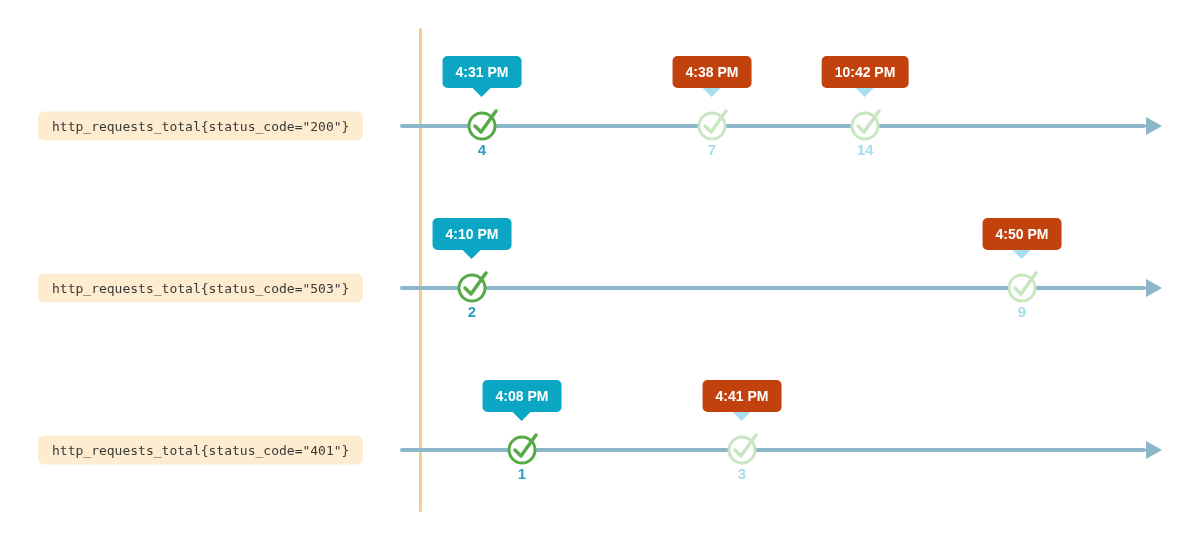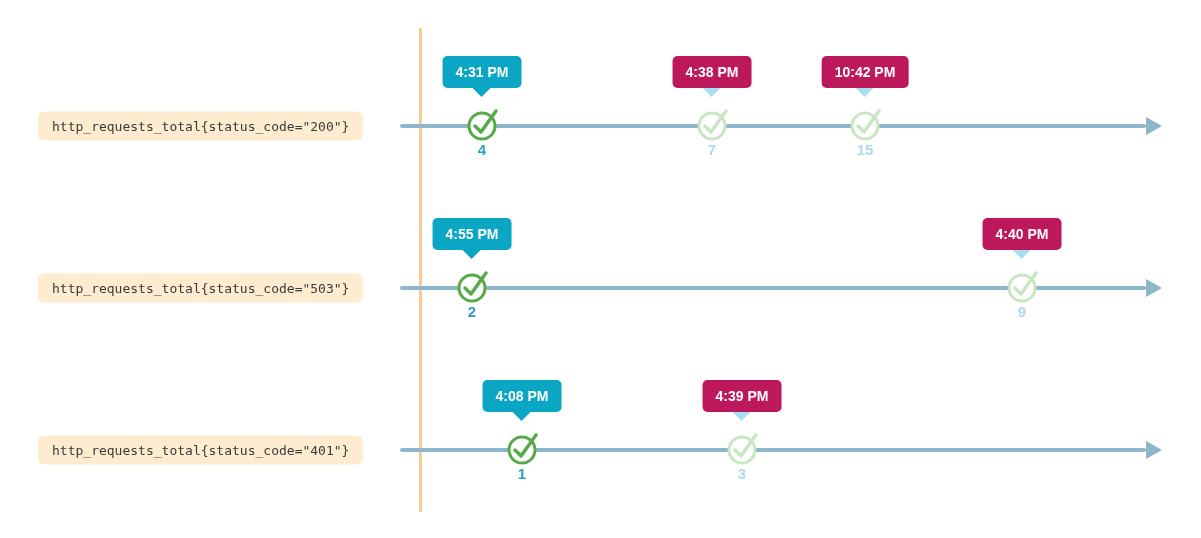--- a/index.html
+++ b/index.html
@@ -113,21 +113,21 @@
     content: "";
     position: absolute;
     top: 100%;
     left: 50%;
     transform: translateX(-50%);
     border: 9px solid transparent;
     border-bottom: none;
   }
   .event.active .tooltip { background: #0ba6c4; }
   .event.active .tooltip::after { border-top-color: #0ba6c4; }
-  .event.faded .tooltip { background: #be185d; }
+  .event.faded .tooltip { background: #c2410c; }
   .event.faded .tooltip::after { border-top-color: #a8dff0; }
 
   .value {
     position: absolute;
     top: 15px;
     left: 0;
     transform: translateX(-50%);
     font-size: 15px;
     font-weight: bold;
   }
@@ -176,46 +176,46 @@
     <div class="event faded" style="left:865px">
       <div class="tooltip">
         <span>10:42 PM</span>
       </div>
       <div class="check-wrap">
         <svg viewBox="0 0 40 40" width="40" height="40">
           <circle cx="17" cy="22" r="13"></circle>
           <path d="M10 22 L16 28 L31 7"></path>
         </svg>
       </div>
-      <div class="value">15</div>
+      <div class="value">14</div>
     </div>
   </div>
 
   <div class="row" style="top:288px">
     <div class="series-label">http_requests_total{status_code="503"}</div>
     <div class="axis-line">
       <div class="arrowhead"></div>
     </div>
 
     <div class="event active" style="left:472px">
       <div class="tooltip">
-        <span>4:55 PM</span>
+        <span>4:10 PM</span>
       </div>
       <div class="check-wrap">
         <svg viewBox="0 0 40 40" width="40" height="40">
           <circle cx="17" cy="22" r="13"></circle>
           <path d="M10 22 L16 28 L31 7"></path>
         </svg>
       </div>
       <div class="value">2</div>
     </div>
 
     <div class="event faded" style="left:1022px">
       <div class="tooltip">
-        <span>4:40 PM</span>
+        <span>4:50 PM</span>
       </div>
       <div class="check-wrap">
         <svg viewBox="0 0 40 40" width="40" height="40">
           <circle cx="17" cy="22" r="13"></circle>
           <path d="M10 22 L16 28 L31 7"></path>
         </svg>
       </div>
       <div class="value">9</div>
     </div>
   </div>
@@ -234,21 +234,21 @@
         <svg viewBox="0 0 40 40" width="40" height="40">
           <circle cx="17" cy="22" r="13"></circle>
           <path d="M10 22 L16 28 L31 7"></path>
         </svg>
       </div>
       <div class="value">1</div>
     </div>
 
     <div class="event faded" style="left:742px">
       <div class="tooltip">
-        <span>4:39 PM</span>
+        <span>4:41 PM</span>
       </div>
       <div class="check-wrap">
         <svg viewBox="0 0 40 40" width="40" height="40">
           <circle cx="17" cy="22" r="13"></circle>
           <path d="M10 22 L16 28 L31 7"></path>
         </svg>
       </div>
       <div class="value">3</div>
     </div>
   </div>

